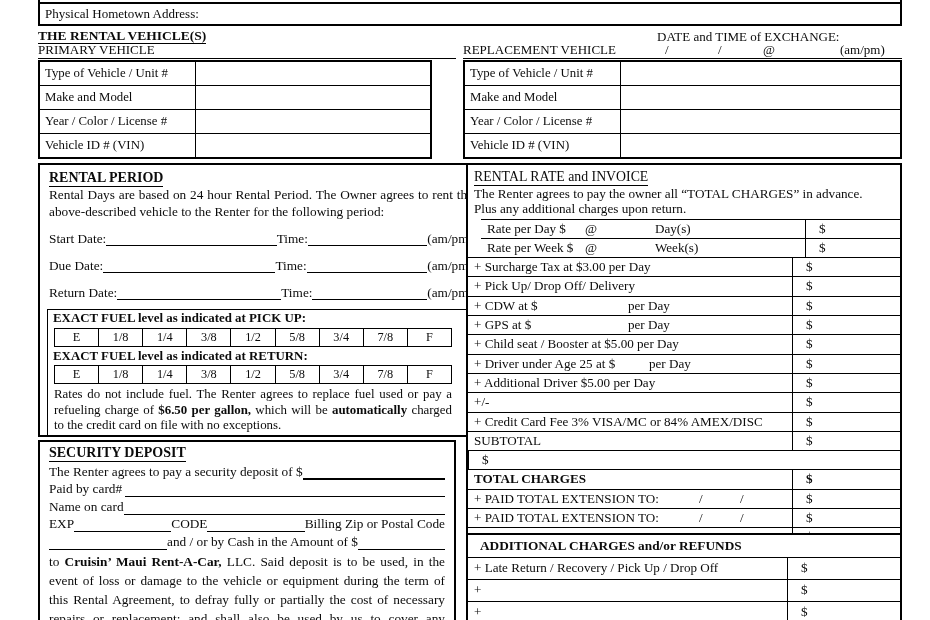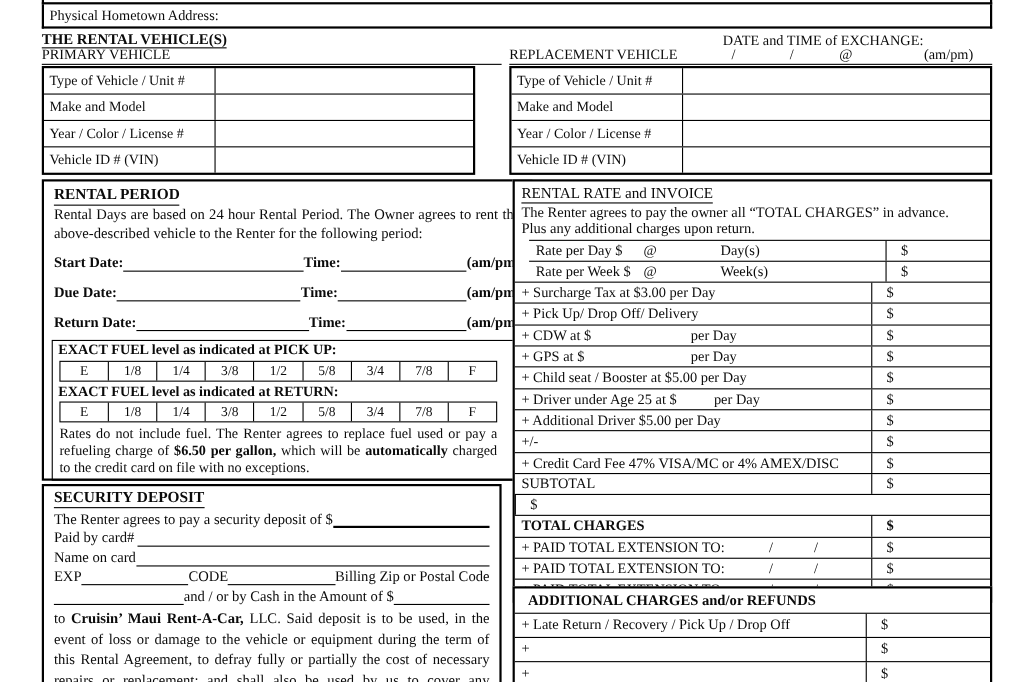--- a/index.html
+++ b/index.html
@@ -36,21 +36,21 @@
   .veh-row + .veh-row{border-top:1.5px solid #000}
   .veh-label{width:150px;border-right:1.5px solid #000;padding-left:5px;
     font-size:12.8px;line-height:22px;flex:none}
   .veh-value{flex:1}
 
   
   .box{border:2px solid #000;box-sizing:border-box;background:#fff}
   .boxA{left:38px;top:163px;width:446px;height:274px;padding:3px 9px 0 9px}
   .h-under{font-weight:bold;font-size:14px;display:inline-block;border-bottom:1.7px solid #000;line-height:17px}
   .para{font-size:13.3px;text-align:justify;line-height:16.5px}
-  .date-row{display:flex;align-items:center;font-weight:bold;font-size:13.3px;height:16px;margin-top:11px}
+  .date-row{display:flex;align-items:flex-start;font-weight:normal;font-size:13.3px;height:16px;margin-top:11px}
   .fill{flex:1;border-bottom:1.6px solid #000;height:14px}
   .fill.thick{border-bottom-width:2px}
   .date-row .f1{flex:1.5}
   .date-row .f2{flex:1.05}
 
   .fuel-box{margin-top:8px;margin-left:-2px;margin-right:-2px;
     border:1.6px solid #000;padding:1px 21px 2px 5px}
   .fuel-head{font-weight:bold;font-size:12.9px;line-height:15.5px}
   .fuel-table{display:flex;border:1.2px solid #000;margin:1px 1px 2px 1px;height:17px}
   .fuel-cell{flex:1;text-align:center;font-size:12.3px;line-height:16px}
@@ -271,21 +271,21 @@
   </div>
   <div class="inv-row">
     <div class="inv-label">+ Additional Driver $5.00 per Day</div>
     <div class="inv-amt">$</div>
   </div>
   <div class="inv-row">
     <div class="inv-label">+/-</div>
     <div class="inv-amt">$</div>
   </div>
   <div class="inv-row">
-    <div class="inv-label">+ Credit Card Fee 47% VISA/MC or 4% AMEX/DISC</div>
+    <div class="inv-label">+ Credit Card Fee 3% VISA/MC or 84% AMEX/DISC</div>
     <div class="inv-amt">$</div>
   </div>
   <div class="inv-row">
     <div class="inv-label">SUBTOTAL</div>
     <div class="inv-amt">$</div>
   </div>
   <div class="inv-row">
     <div class="inv-amt">$</div>
   </div>
   <div class="inv-row bold">

